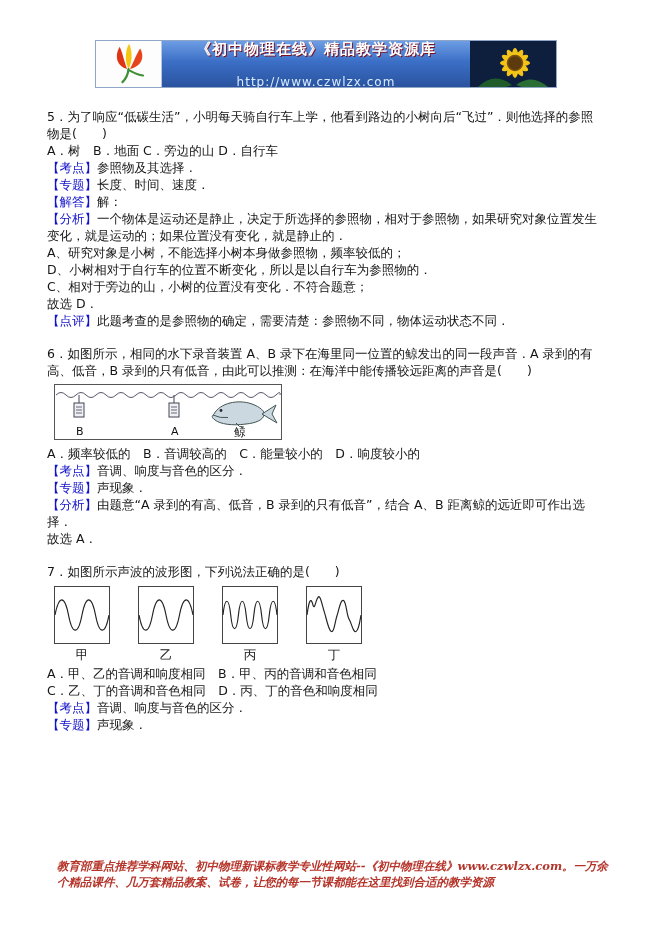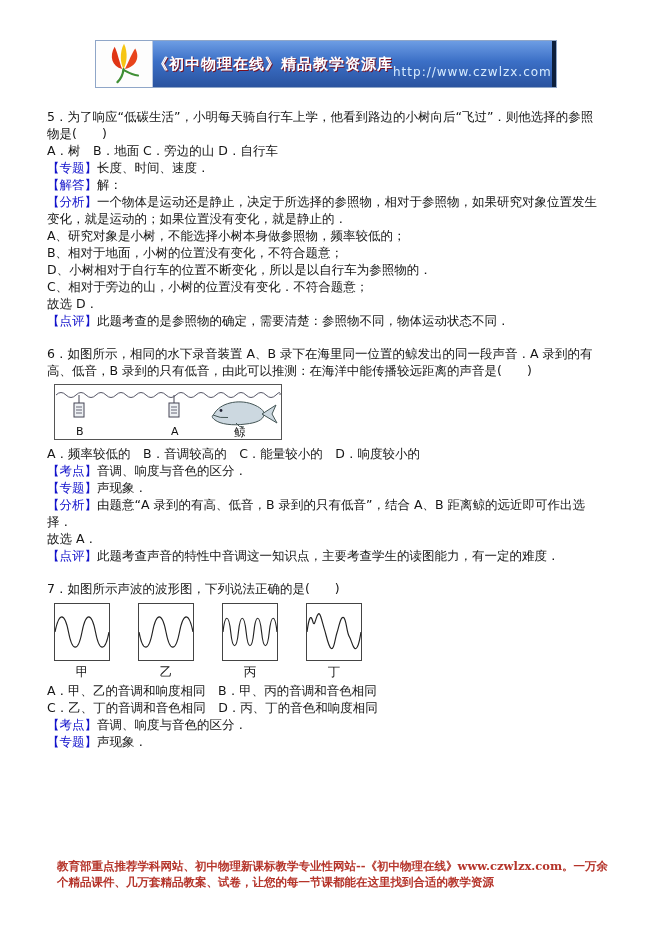--- a/index.html
+++ b/index.html
@@ -3,21 +3,21 @@
 <meta charset="utf-8">
 <style>
   * { margin:0; padding:0; box-sizing:border-box; }
   html,body { background:#e8e8e8; }
   body { font-family:"DejaVu Sans","Liberation Sans",sans-serif; }
   .page { position:relative; width:661px; height:936px; margin:0 auto; background:#ffffff; overflow:hidden; }
 
   
   .banner { position:absolute; left:95px; top:40px; width:462px; height:48px; display:flex; border:1px solid #8fa6c8; }
   .banner-left { width:66px; background:#fdfdfd; display:flex; align-items:center; justify-content:center; border-right:1px solid #b9c8e0; }
-  .banner-mid { flex:1; background:linear-gradient(180deg,#6d9de4 0%, #3b6fc6 45%, #2a539f 100%); display:flex; align-items:center; justify-content:center; }
+  .banner-mid { flex:1; background:linear-gradient(180deg,#6d9de4 0%, #3b6fc6 45%, #2a539f 100%); display:flex; flex-direction:column; align-items:center; justify-content:center; }
   .banner-title { color:#ffffff; font-weight:bold; font-size:15px; letter-spacing:1px; text-shadow:1px 1px 0 #7a1020; white-space:nowrap; }
   .banner-url { color:#d7ecff; font-size:12px; margin-top:16px; letter-spacing:1px; }
   .banner-right { width:86px; background:#0d1f3c; overflow:hidden; }
 
   
   .content { position:absolute; left:47px; top:108px; width:550px; font-size:12.5px; line-height:17px; color:#151515; }
   .content p { margin:0; }
   .q { margin-bottom:16px; }
   .q:last-of-type { margin-bottom:4px; }
   .tag { color:var(--tag-blue,#1313cb); }
@@ -28,21 +28,21 @@
 
   
   .fig7 { display:flex; gap:28px; margin:6px 0 3px 7px; }
   .wavebox { text-align:center; }
   .wavebox svg { display:block; border:1px solid #444; background:#fff; }
   .wavelabel { font-size:12.5px; line-height:15px; margin-top:3px; color:#151515; }
 
   
   .footer { position:absolute; left:57px; top:858px; width:556px;
             color:var(--footer-red,#b5342a); font-family:"DejaVu Serif","Liberation Serif",serif;
-            font-weight:bold; font-size:11.5px; line-height:16px; }
+            font-style:italic; font-weight:bold; font-size:11.5px; line-height:16px; }
 </style>
 </head>
 <body>
 
 <div class="page">
 
   <div class="banner">
     <div class="banner-left">
       <span>
         <svg viewBox="0 0 60 46" width="56" height="43">
@@ -79,25 +79,25 @@
         </svg>
       </span>
     </div>
   </div>
 
   <div class="content">
 
     <section class="q">
       <p>5．为了响应“低碳生活”，小明每天骑自行车上学，他看到路边的小树向后“飞过”．则他选择的参照物是(　　)</p>
       <p>A．树　B．地面 C．旁边的山 D．自行车</p>
+      <p><span class="tag">【考点】</span><span>参照物及其选择．</span></p>
       <p><span class="tag">【专题】</span><span>长度、时间、速度．</span></p>
       <p><span class="tag">【解答】</span><span>解：</span></p>
       <p><span class="tag">【分析】</span><span>一个物体是运动还是静止，决定于所选择的参照物，相对于参照物，如果研究对象位置发生变化，就是运动的；如果位置没有变化，就是静止的．</span></p>
       <p><span>A、研究对象是小树，不能选择小树本身做参照物，频率较低的；</span></p>
-      <p><span>B、相对于地面，小树的位置没有变化，不符合题意；</span></p>
       <p><span>D、小树相对于自行车的位置不断变化，所以是以自行车为参照物的．</span></p>
       <p><span>C、相对于旁边的山，小树的位置没有变化．不符合题意；</span></p>
       <p><span>故选 D．</span></p>
       <p><span class="tag">【点评】</span><span>此题考查的是参照物的确定，需要清楚：参照物不同，物体运动状态不同．</span></p>
     </section>
 
     <section class="q">
       <p>6．如图所示，相同的水下录音装置 A、B 录下在海里同一位置的鲸发出的同一段声音．A 录到的有高、低音，B 录到的只有低音，由此可以推测：在海洋中能传播较远距离的声音是(　　)</p>
 
       <div class="fig6">
@@ -132,21 +132,20 @@
           <text x="117" y="51" font-size="11" fill="#111">A</text>
           <text x="180" y="52" font-size="11.5" fill="#111">鲸</text>
         </svg>
       </div>
 
       <p>A．频率较低的　B．音调较高的　C．能量较小的　D．响度较小的</p>
       <p><span class="tag">【考点】</span><span>音调、响度与音色的区分．</span></p>
       <p><span class="tag">【专题】</span><span>声现象．</span></p>
       <p><span class="tag">【分析】</span><span>由题意“A 录到的有高、低音，B 录到的只有低音”，结合 A、B 距离鲸的远近即可作出选择．</span></p>
       <p><span>故选 A．</span></p>
-      <p><span class="tag">【点评】</span><span>此题考查声音的特性中音调这一知识点，主要考查学生的读图能力，有一定的难度．</span></p>
     </section>
 
     <section class="q">
       <p>7．如图所示声波的波形图，下列说法正确的是(　　)</p>
 
       <div class="fig7">
         <div class="wavebox">
           <svg viewBox="0 0 56 58" width="56" height="58">
             <path d="M0 29 C4 8 10 8 14 29 C18 50 24 50 28 29 C32 8 38 8 42 29 C46 50 52 50 56 29" stroke="#222" stroke-width="1.2" fill="none"></path>
           </svg>

